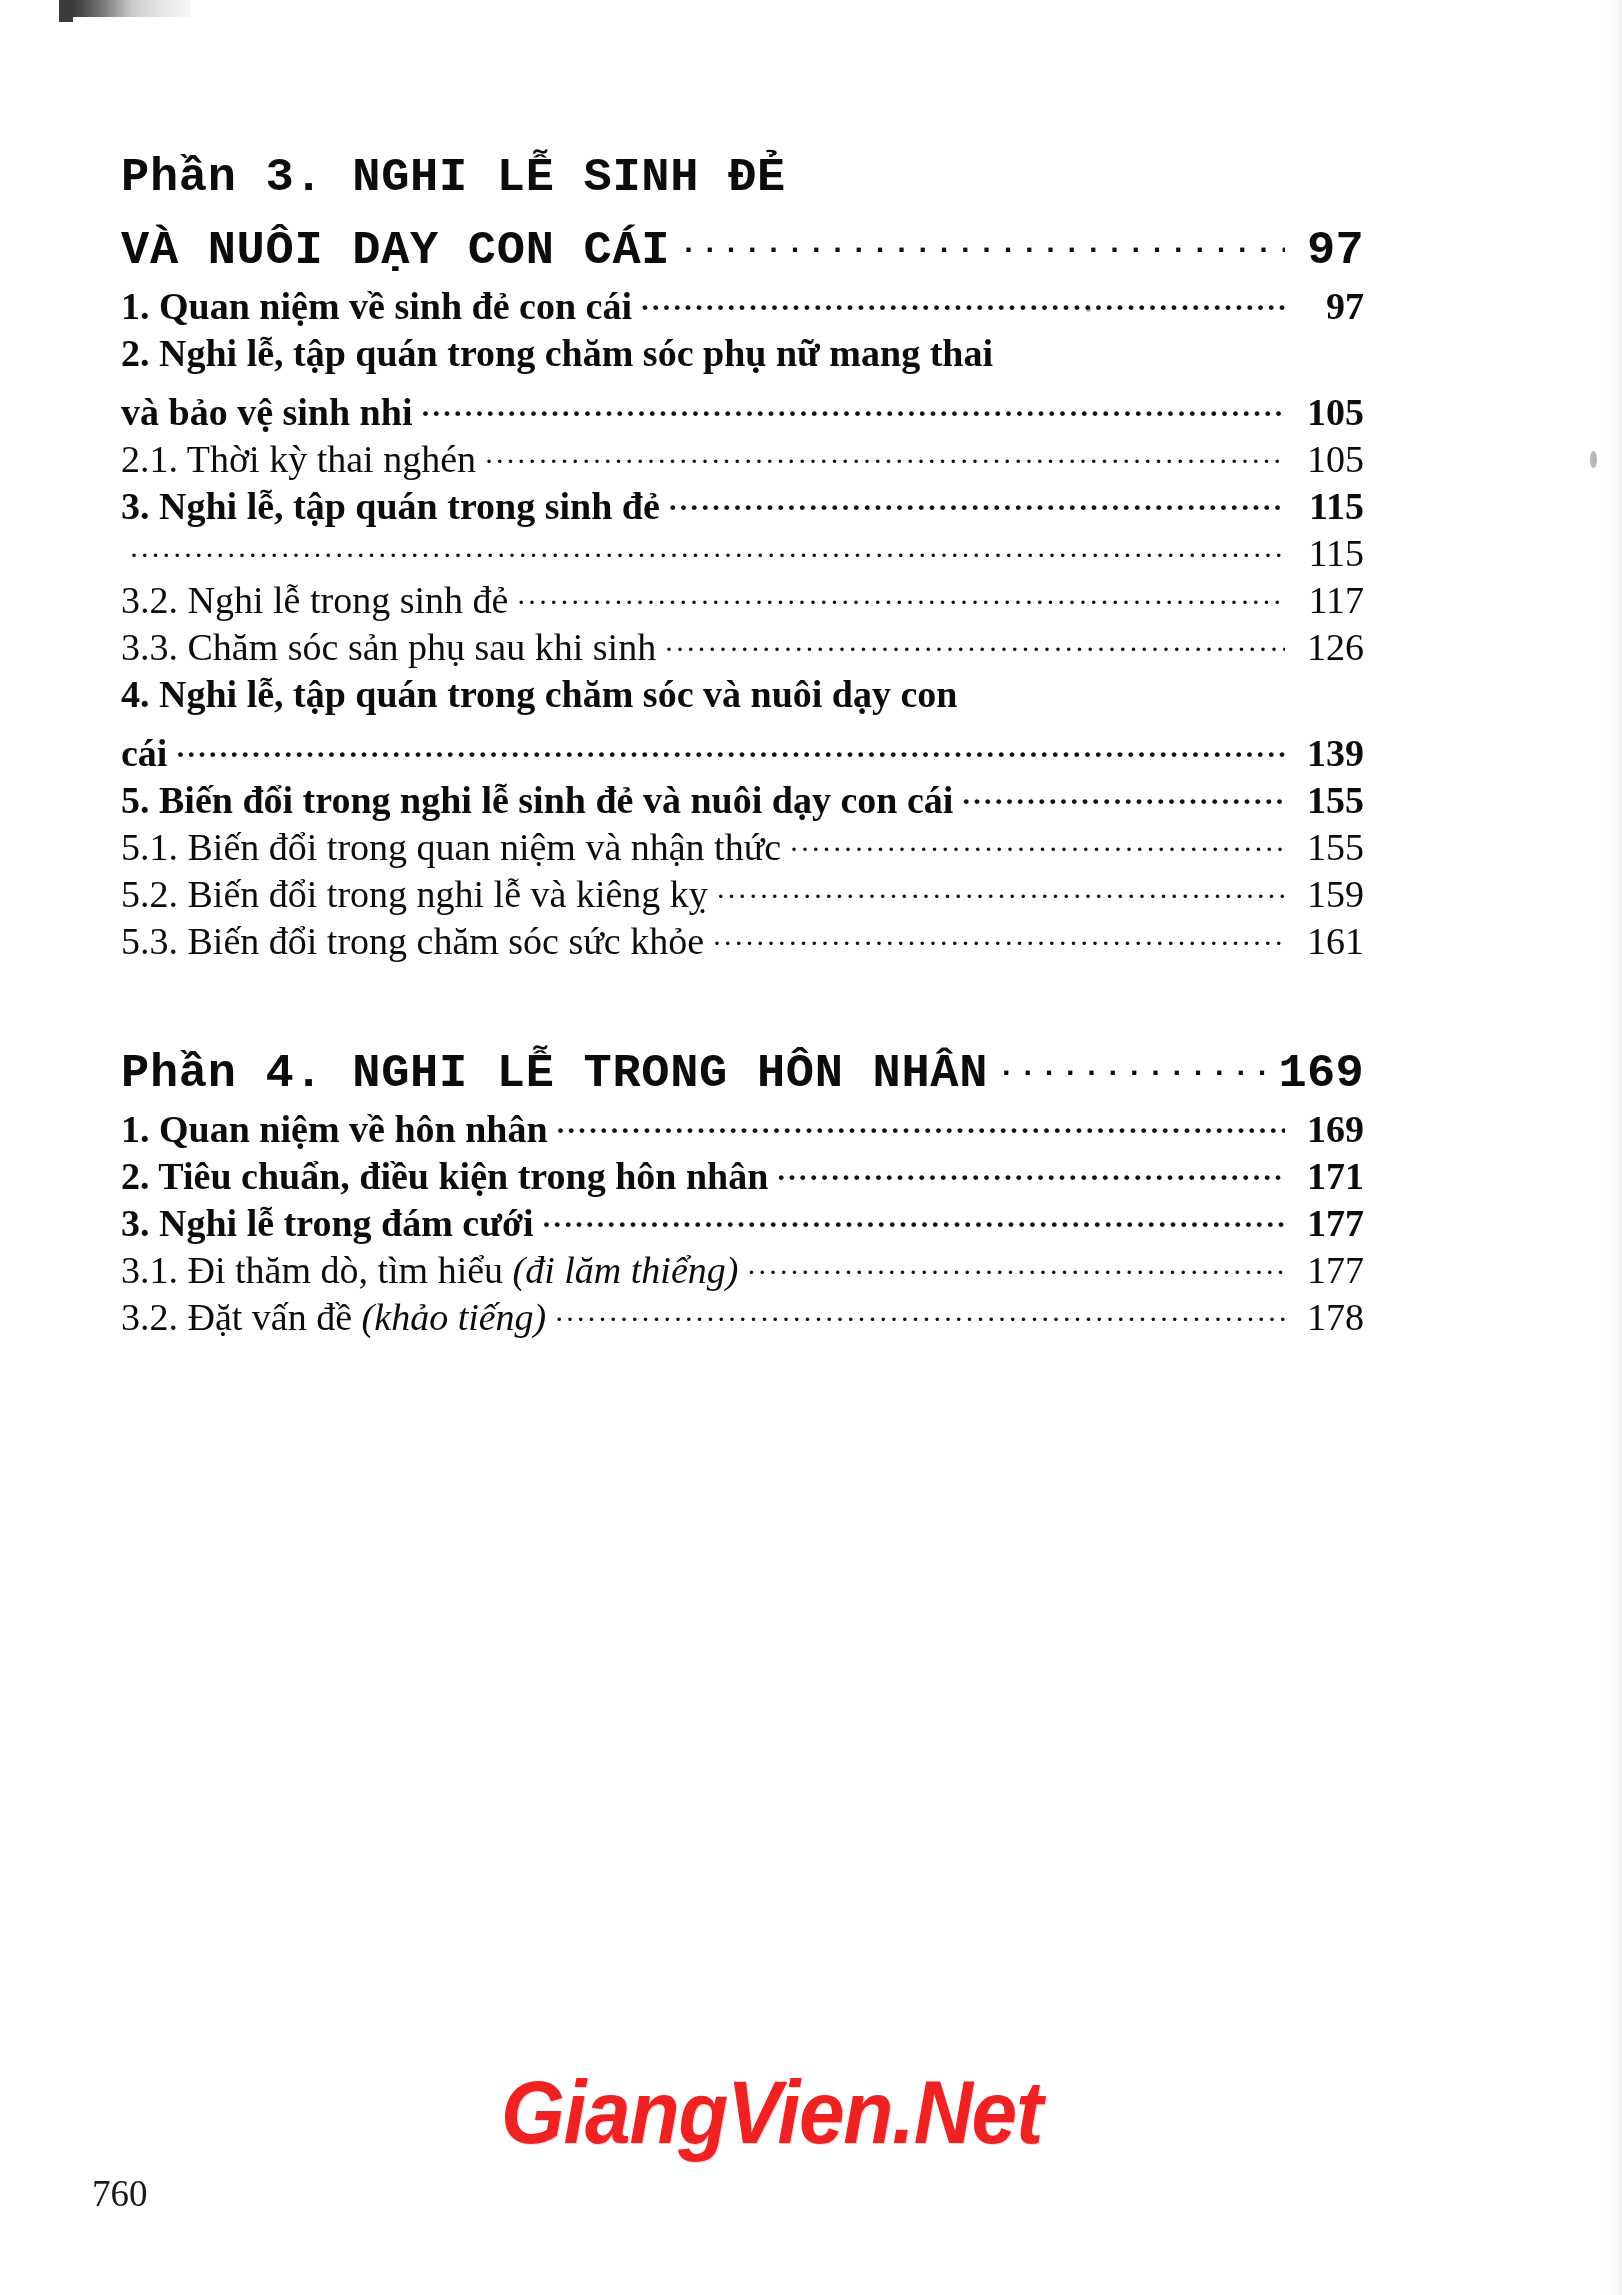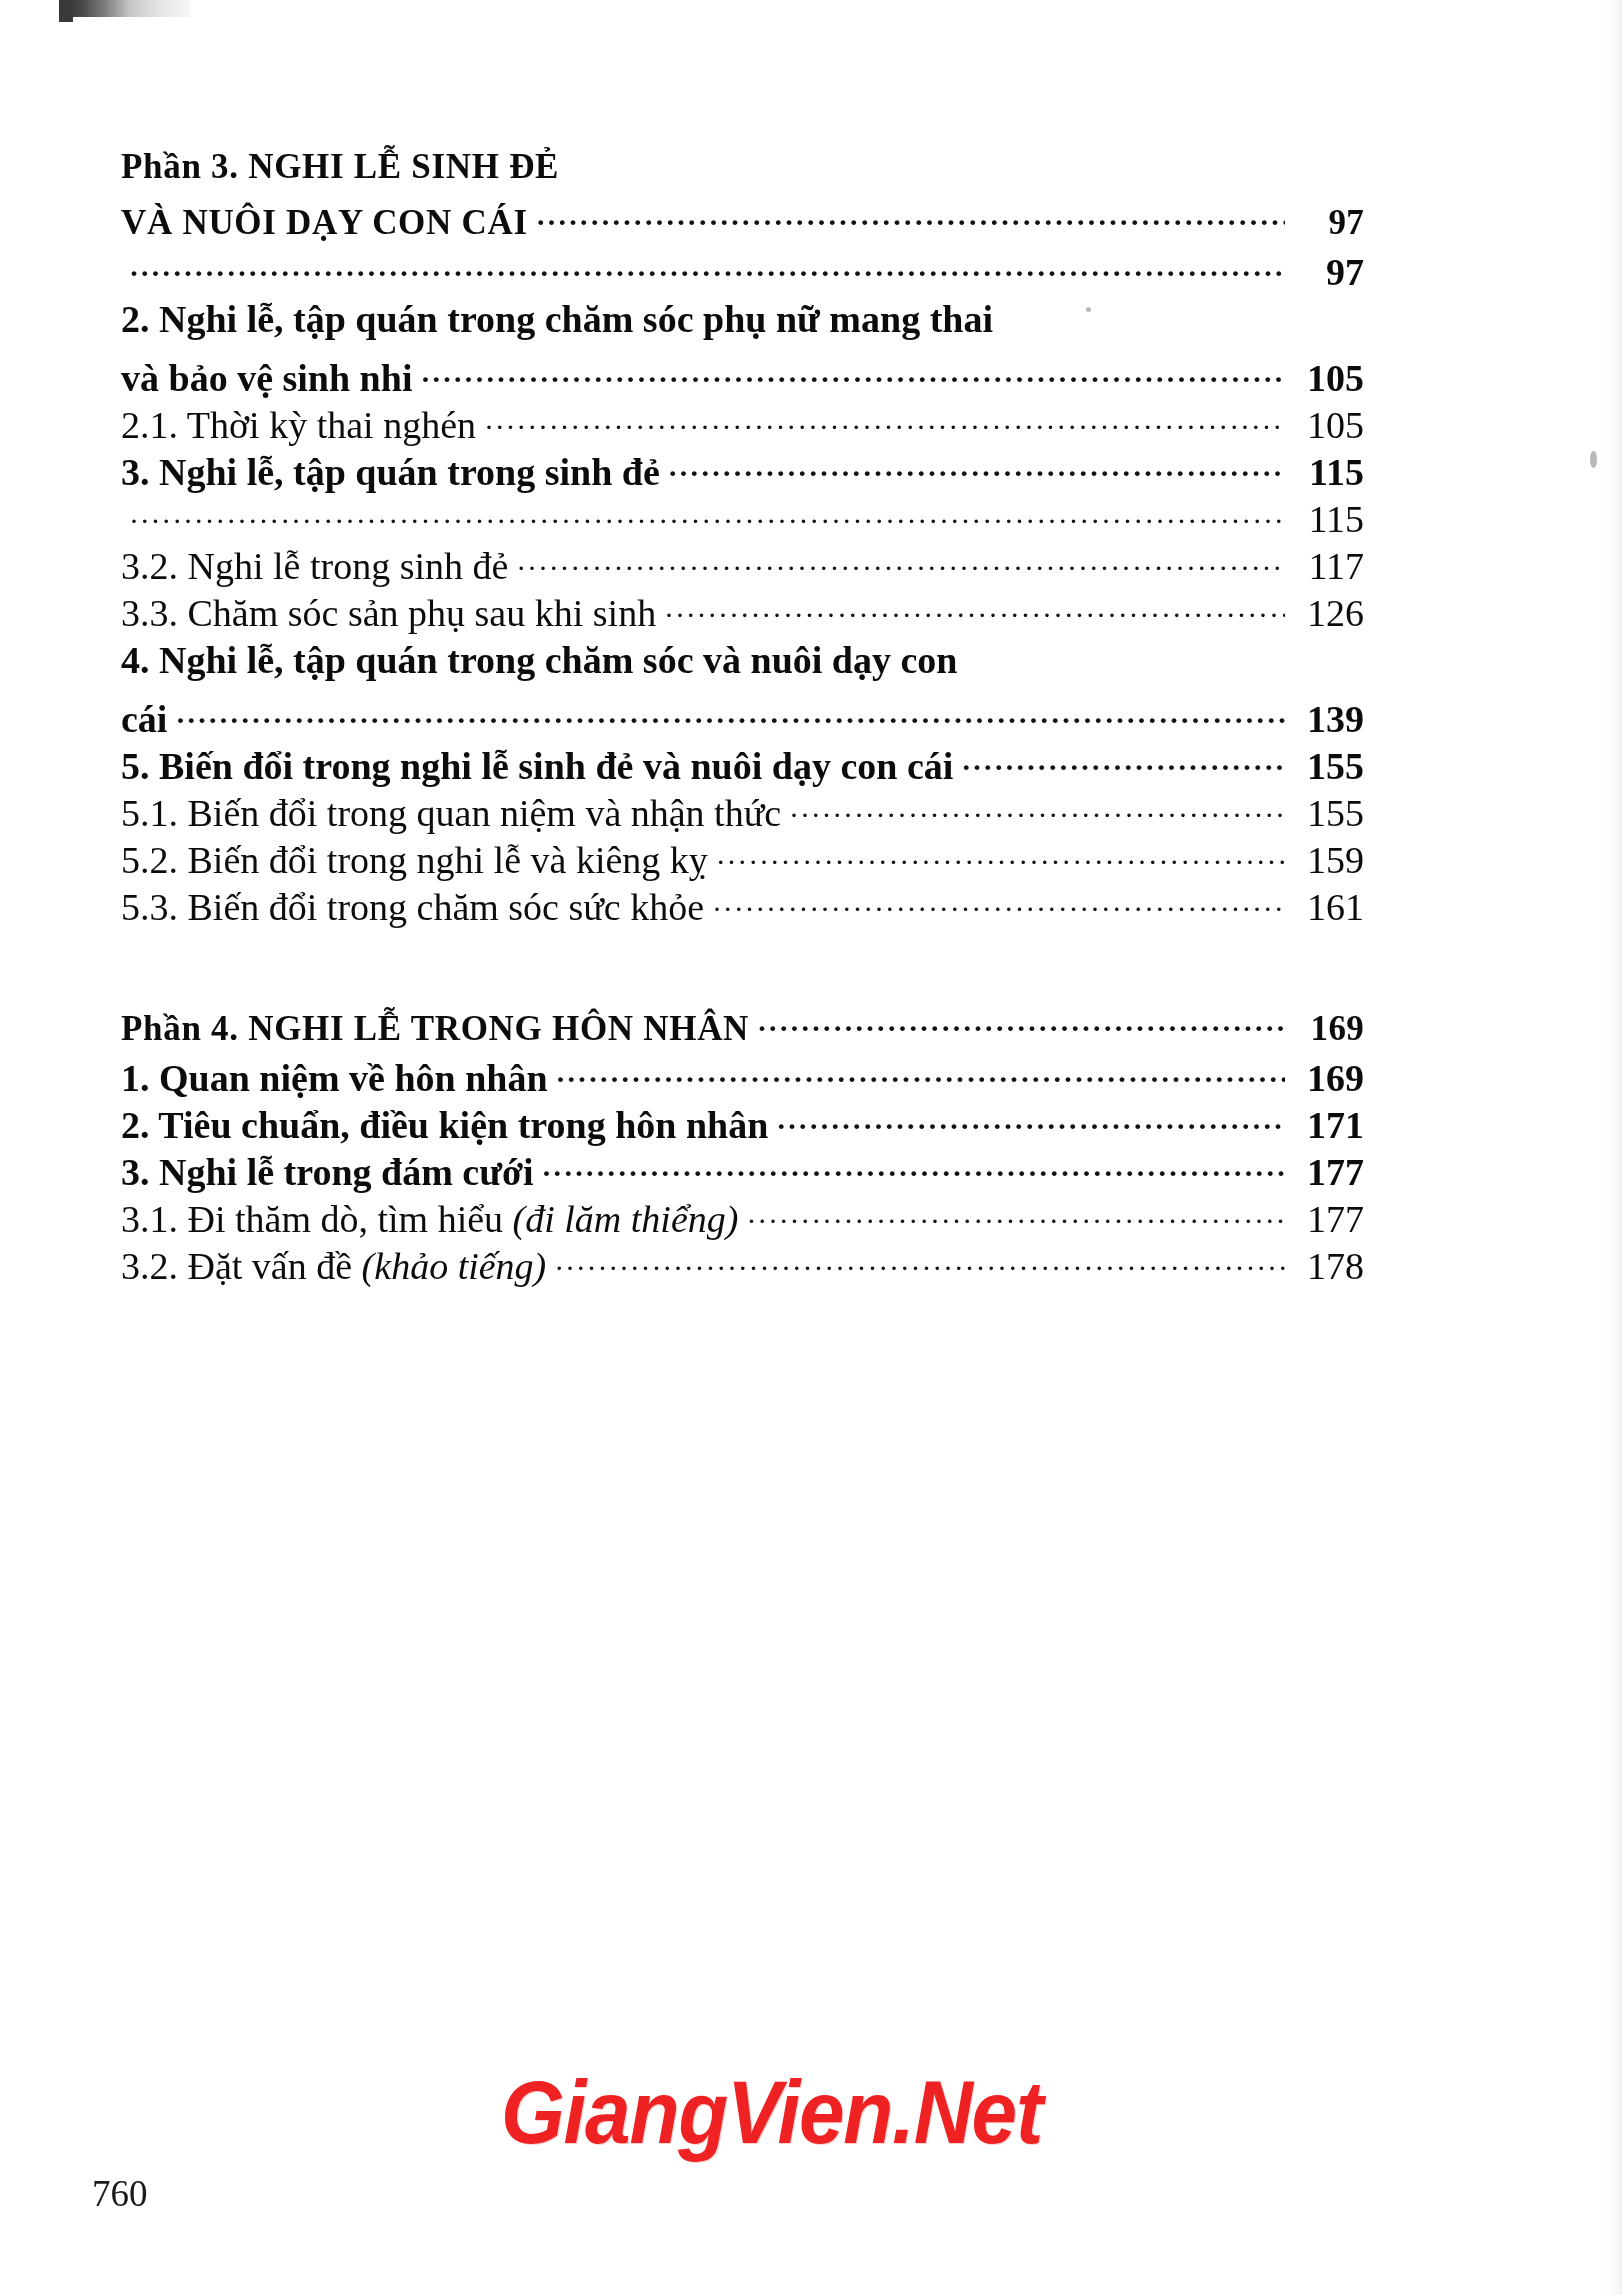--- a/index.html
+++ b/index.html
@@ -84,23 +84,24 @@
   }
   .row .pageno {
     flex: 0 0 auto;
     text-align: right;
     min-width: 73px;
   }
 
   
   .part-head {
     font-weight: bold;
-    font-size: 35px;
+    font-size: 47px;
     letter-spacing: 0.3px;
     margin-bottom: 3.9px;
+    font-family: Liberation Mono, monospace;
   }
   .part-head .label { letter-spacing: 0.7px; }
   .part-head .pageno { font-weight: bold; }
 
   
   .lvl1 {
     font-weight: bold;
     font-size: 38px;
   }
   
@@ -160,20 +161,21 @@
           <span class="label">Phần 3. NGHI LỄ SINH ĐẺ</span>
           <span class="leader"></span>
           <span class="pageno"></span>
         </div>
         <div class="row part-head cont">
           <span class="label">VÀ NUÔI DẠY CON CÁI</span>
           <span class="leader"></span>
           <span class="pageno">97</span>
         </div>
         <div class="row lvl1">
+          <span class="label">1. Quan niệm về sinh đẻ con cái</span>
           <span class="leader"></span>
           <span class="pageno">97</span>
         </div>
         <div class="row lvl1 no-leader">
           <span class="label">2. Nghi lễ, tập quán trong chăm sóc phụ nữ mang thai</span>
           <span class="leader"></span>
           <span class="pageno"></span>
         </div>
         <div class="row lvl1 cont">
           <span class="label">và bảo vệ sinh nhi</span>

